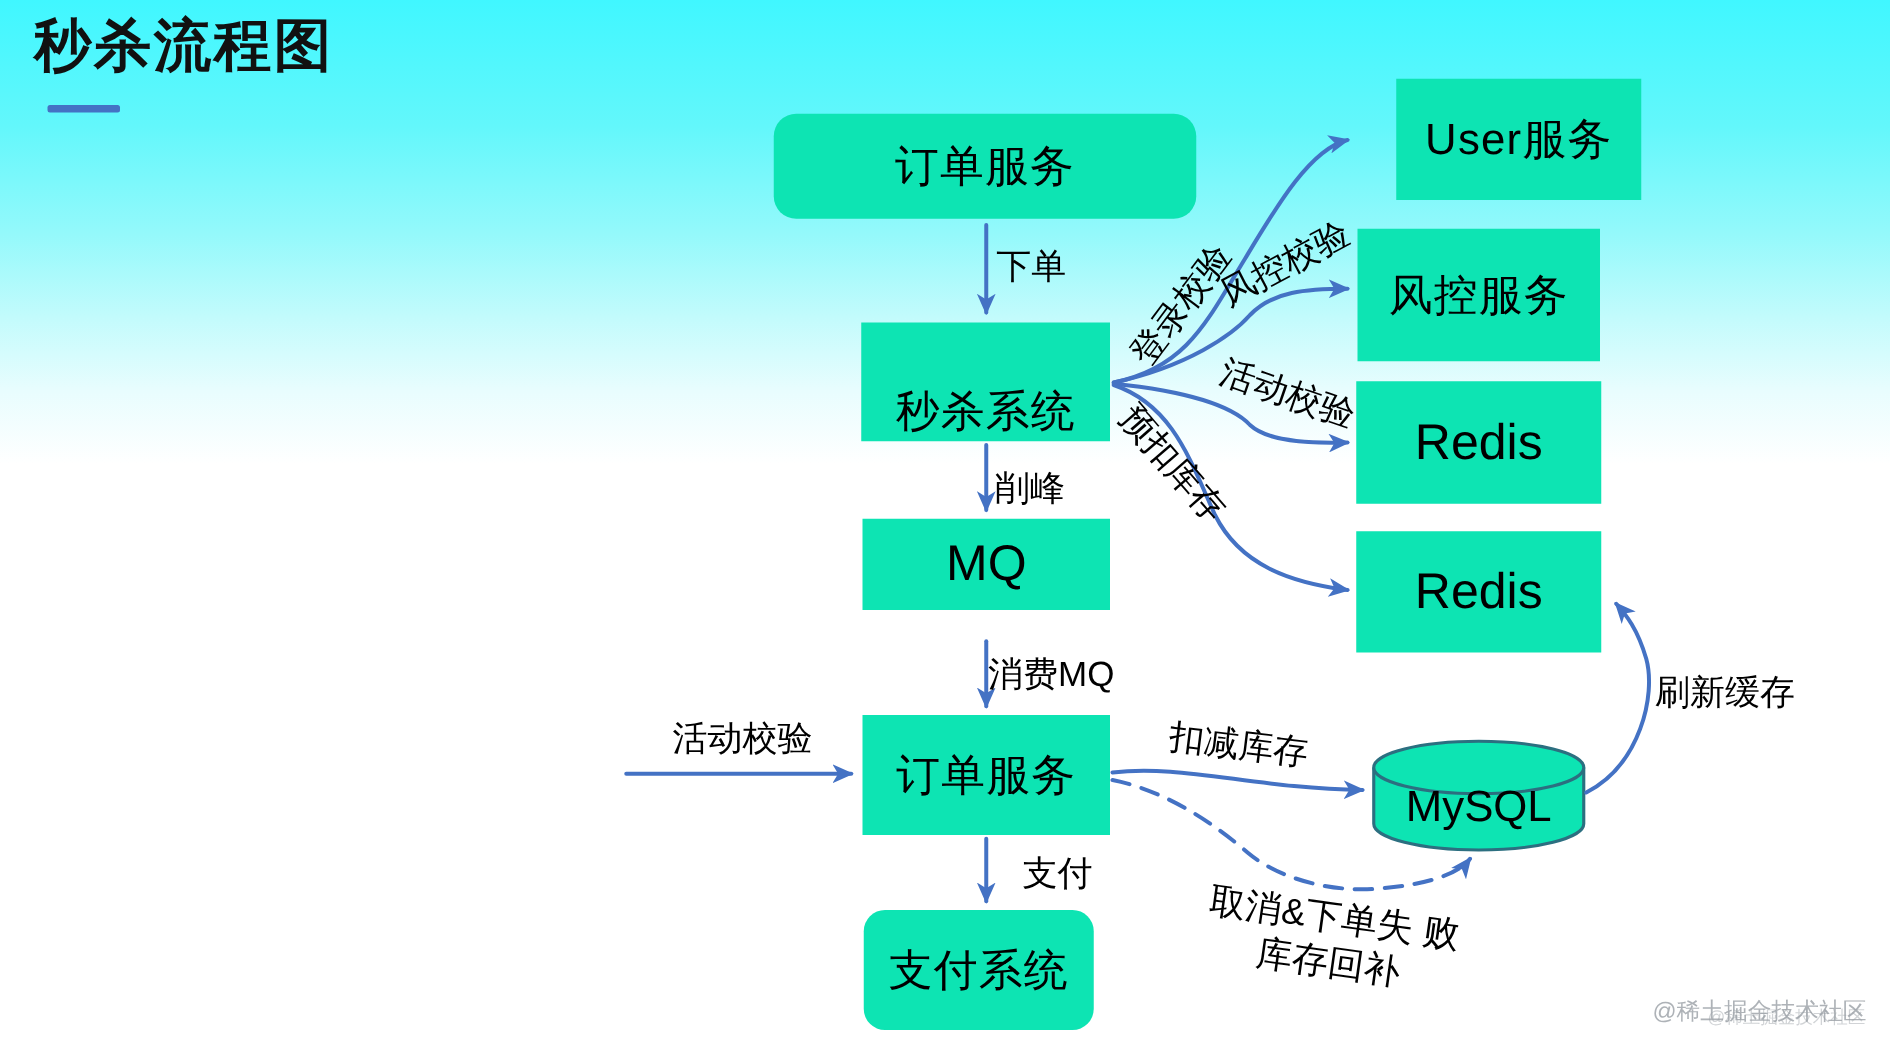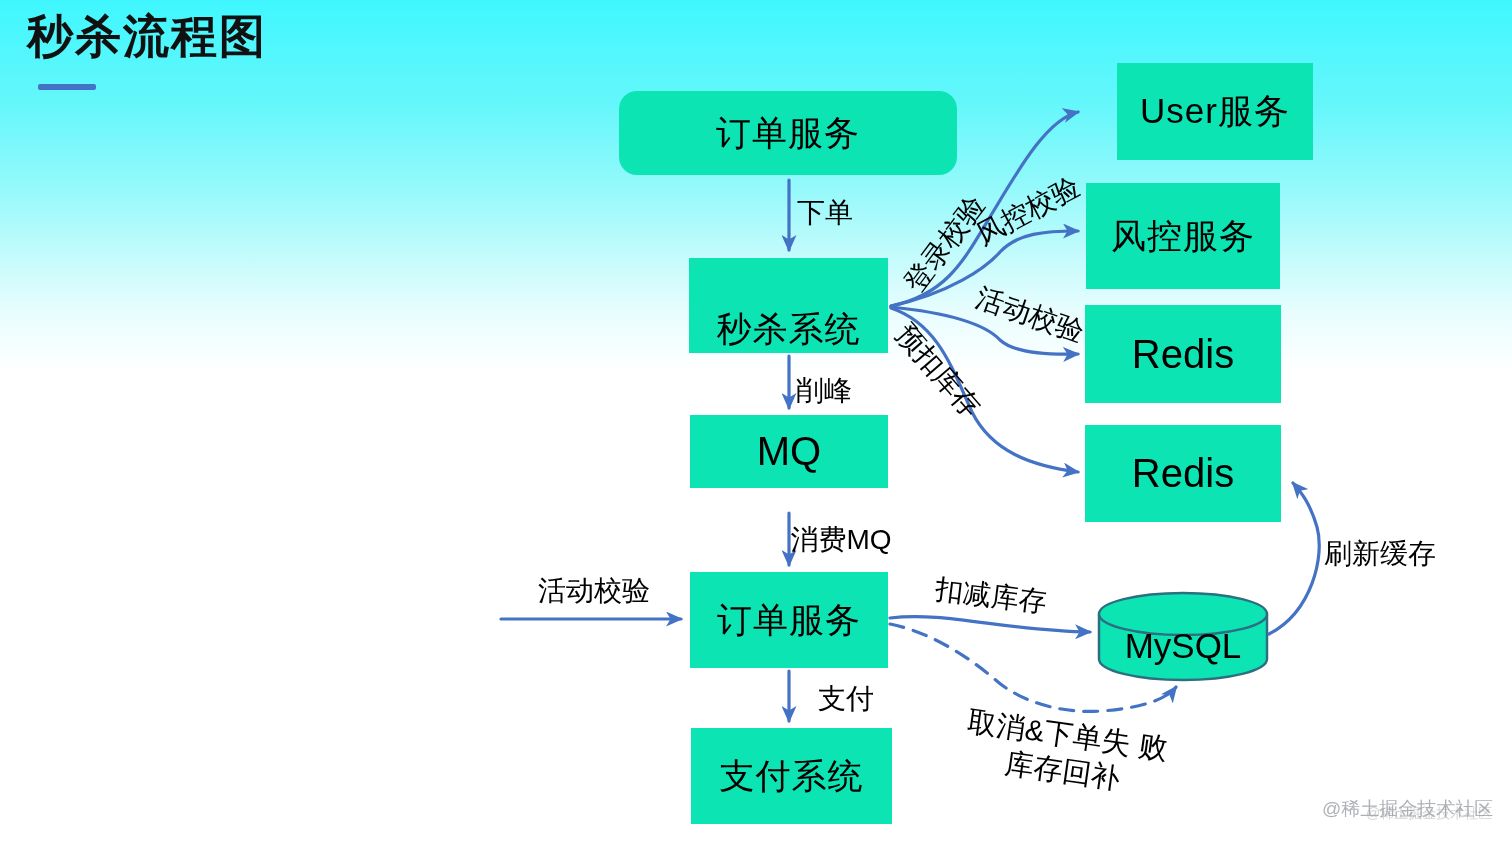--- a/index.html
+++ b/index.html
@@ -55,21 +55,21 @@
   </div>
 
   <div class="node big" style="left:690px;top:415px;width:198px;height:73px;">
     <span>MQ</span>
   </div>
 
   <div class="node" style="left:690px;top:572px;width:198px;height:96px;text-align:center;">
     <span>订单服务</span>
   </div>
 
-  <div class="node" style="left:691px;top:728px;width:201px;height:96px;">
+  <div class="node" style="left:691px;top:728px;width:184px;height:96px;border-radius:17px;">
     <span>支付系统</span>
   </div>
 
 
   <div class="node" style="left:1085px;top:63px;width:196px;height:97px;margin-left:32px;">
     <span>User服务</span>
   </div>
 
   <div class="node" style="left:1086px;top:183px;width:194px;height:106px;font-family:Liberation Serif, serif;">
     <span>风控服务</span>

